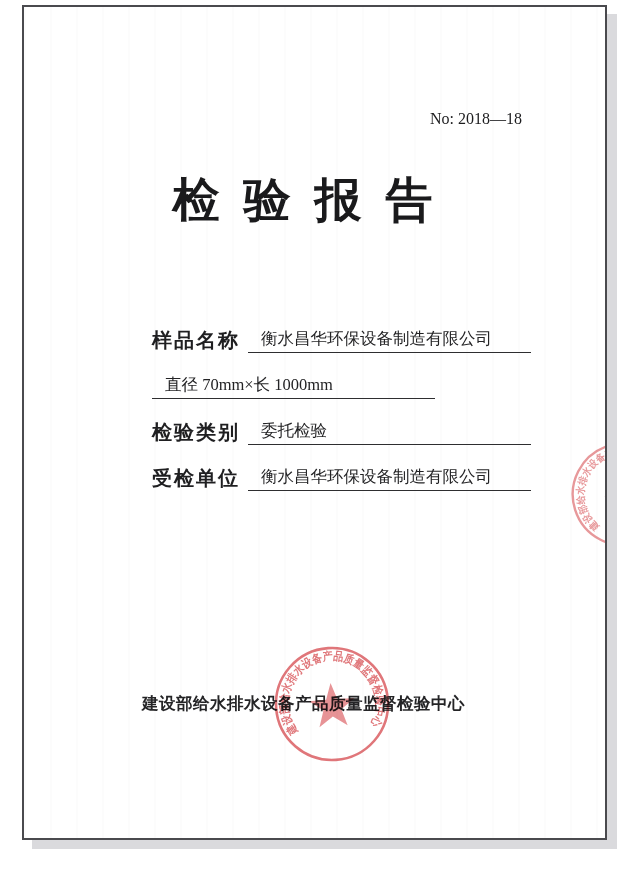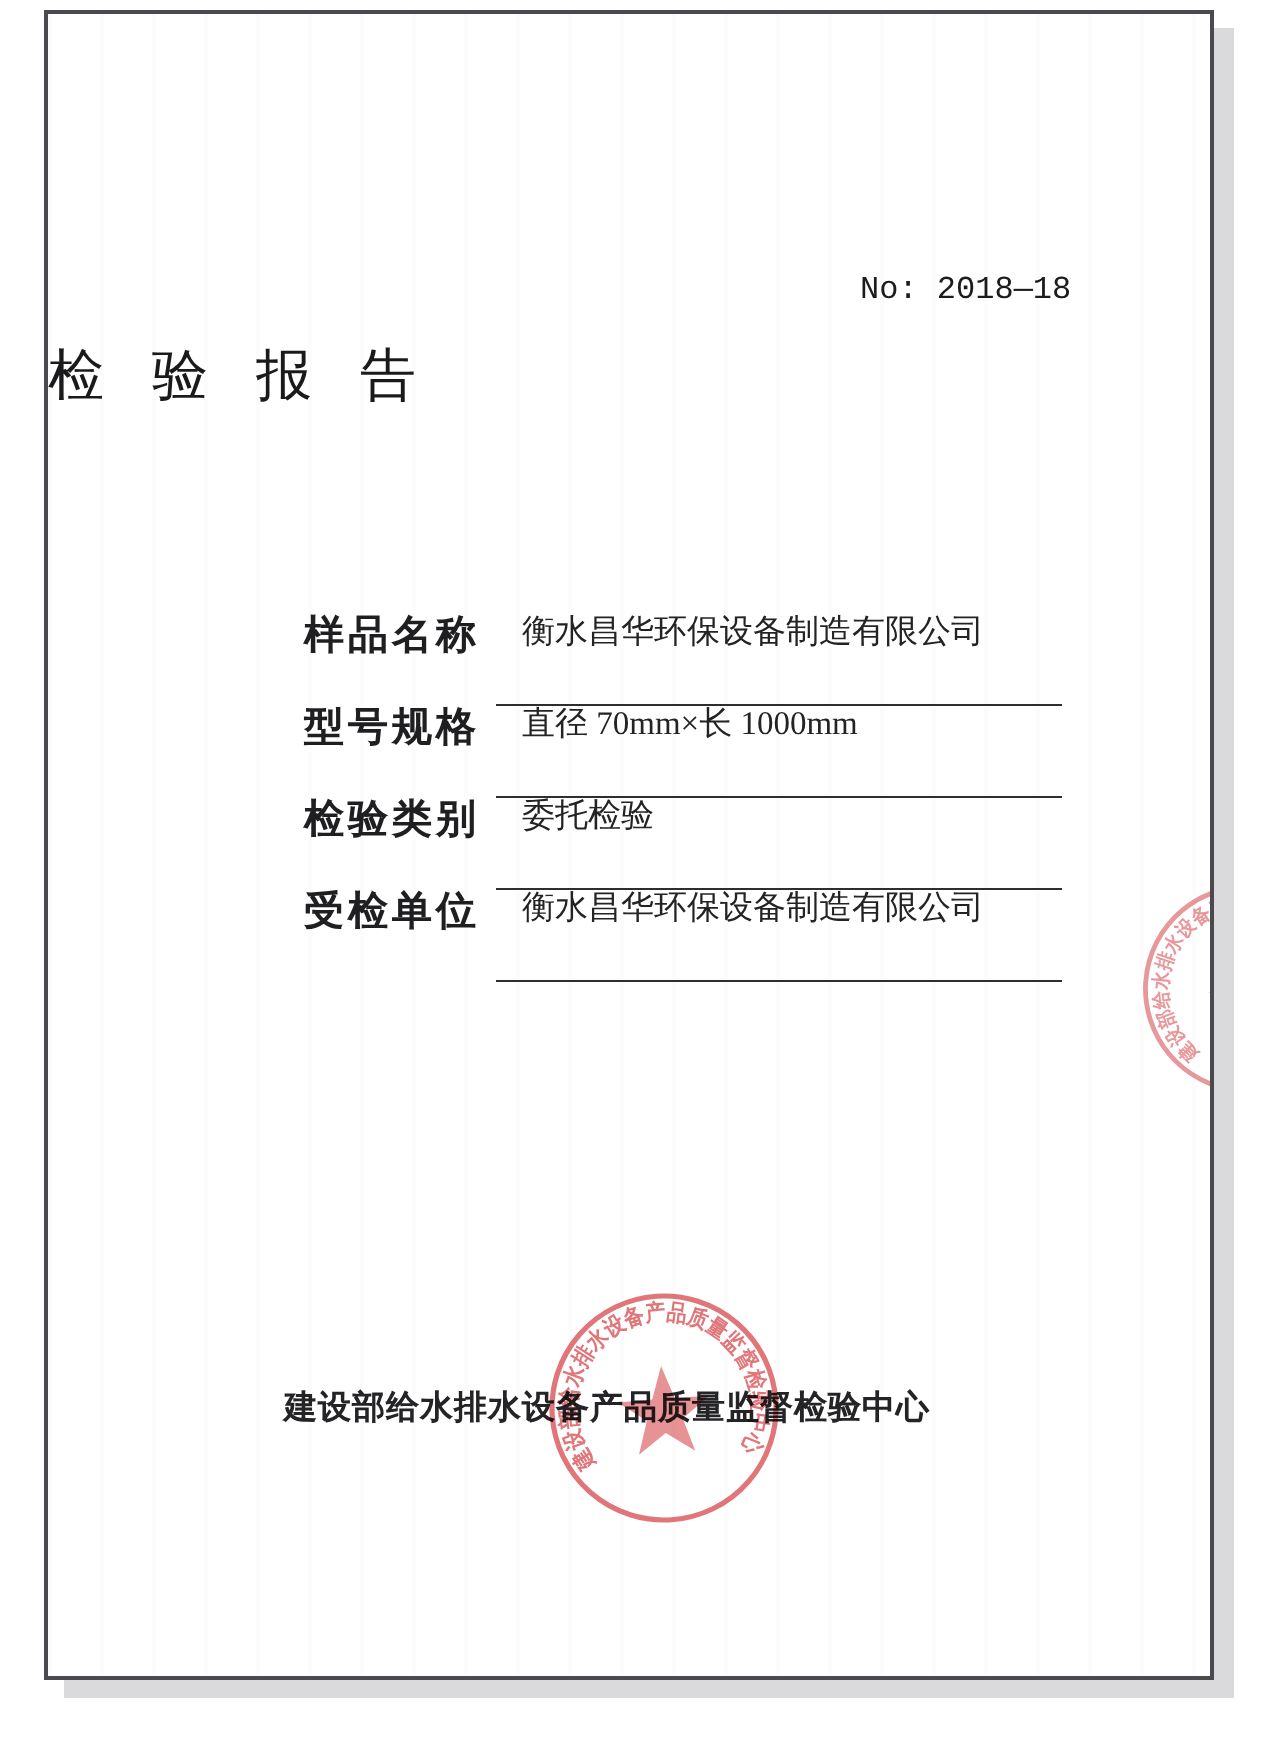--- a/index.html
+++ b/index.html
@@ -19,43 +19,44 @@
       repeating-linear-gradient(90deg, rgba(0,0,0,0.012) 0 2px, rgba(0,0,0,0) 2px 26px),
       #ffffff;
     border:2px solid #4a4a4e;
     box-shadow:10px 9px 0 #dadadd;
     overflow:hidden;
   }
   .doc-no{
     position:absolute;
     left:406px;top:103px;
     width:110px;
-    font-family:Liberation Mono, monospace;
+    font-family:Liberation Serif, serif;
     font-size:16px;
     color:#1c1c1e;
     white-space:nowrap;
-    margin-top:26px;
   }
   .title{
     position:absolute;
     left:0;top:162px;
     width:100%;
-    font-size:28px;
-    font-weight:400;
+    text-align:center;
+    font-size:47px;
+    font-weight:700;
     letter-spacing:24px;
     color:#1a1a1c;
     white-space:nowrap;
   }
   .fields{
     position:absolute;
     left:128px;top:300px;
     width:380px;
   }
   .field-row{
     display:flex;
+    align-items:flex-end;
     height:46px;
     box-sizing:border-box;
   }
   .field-label{
     width:96px;
     flex:0 0 96px;
     font-size:20px;
     font-weight:700;
     letter-spacing:2px;
     color:#1f1f21;
@@ -115,21 +116,20 @@
     <div class="doc-no">No: 2018—18</div>
 
     <div class="title">检验报告</div>
 
     <div class="fields">
       <div class="field-row">
         <span class="field-label">样品名称</span>
         <span class="field-value">衡水昌华环保设备制造有限公司</span>
       </div>
       <div class="field-row">
-        <span class="field-label">型号规格</span>
         <span class="field-value">直径 70mm×长 1000mm</span>
       </div>
       <div class="field-row">
         <span class="field-label">检验类别</span>
         <span class="field-value">委托检验</span>
       </div>
       <div class="field-row">
         <span class="field-label">受检单位</span>
         <span class="field-value">衡水昌华环保设备制造有限公司</span>
       </div>

